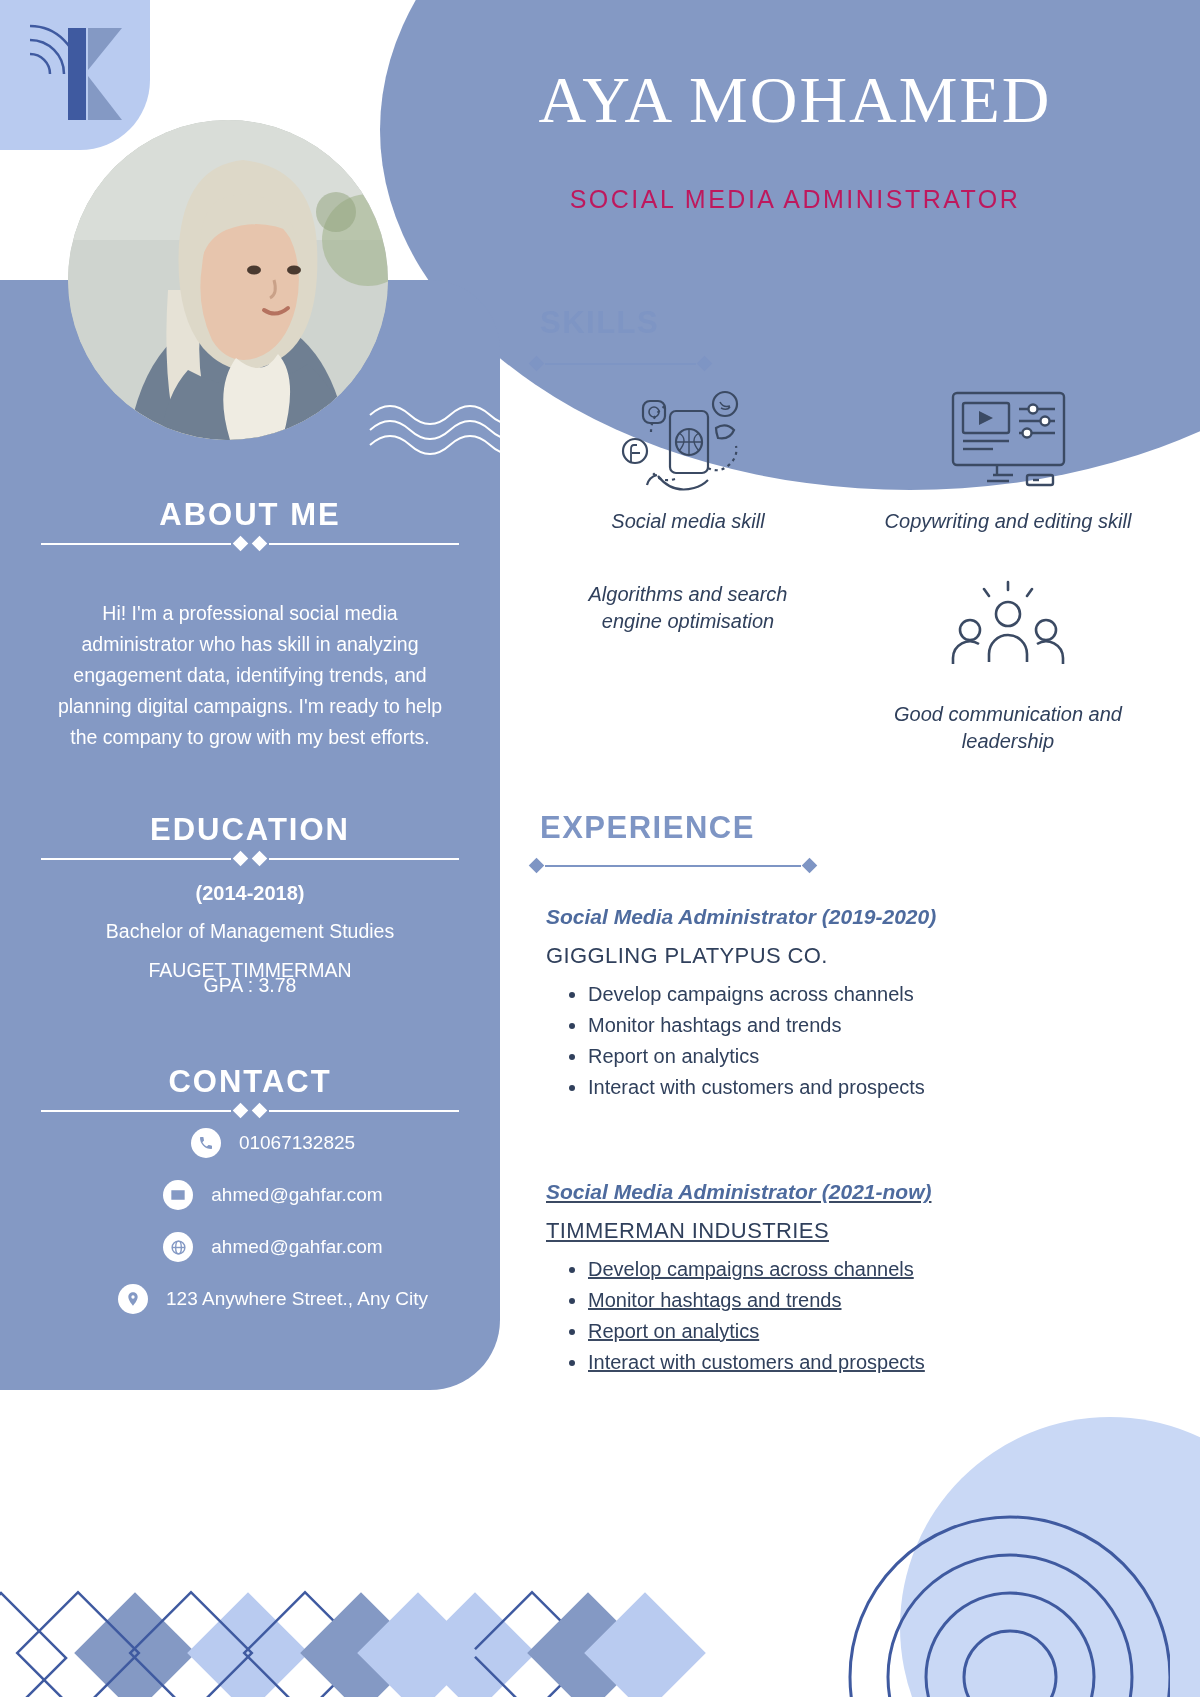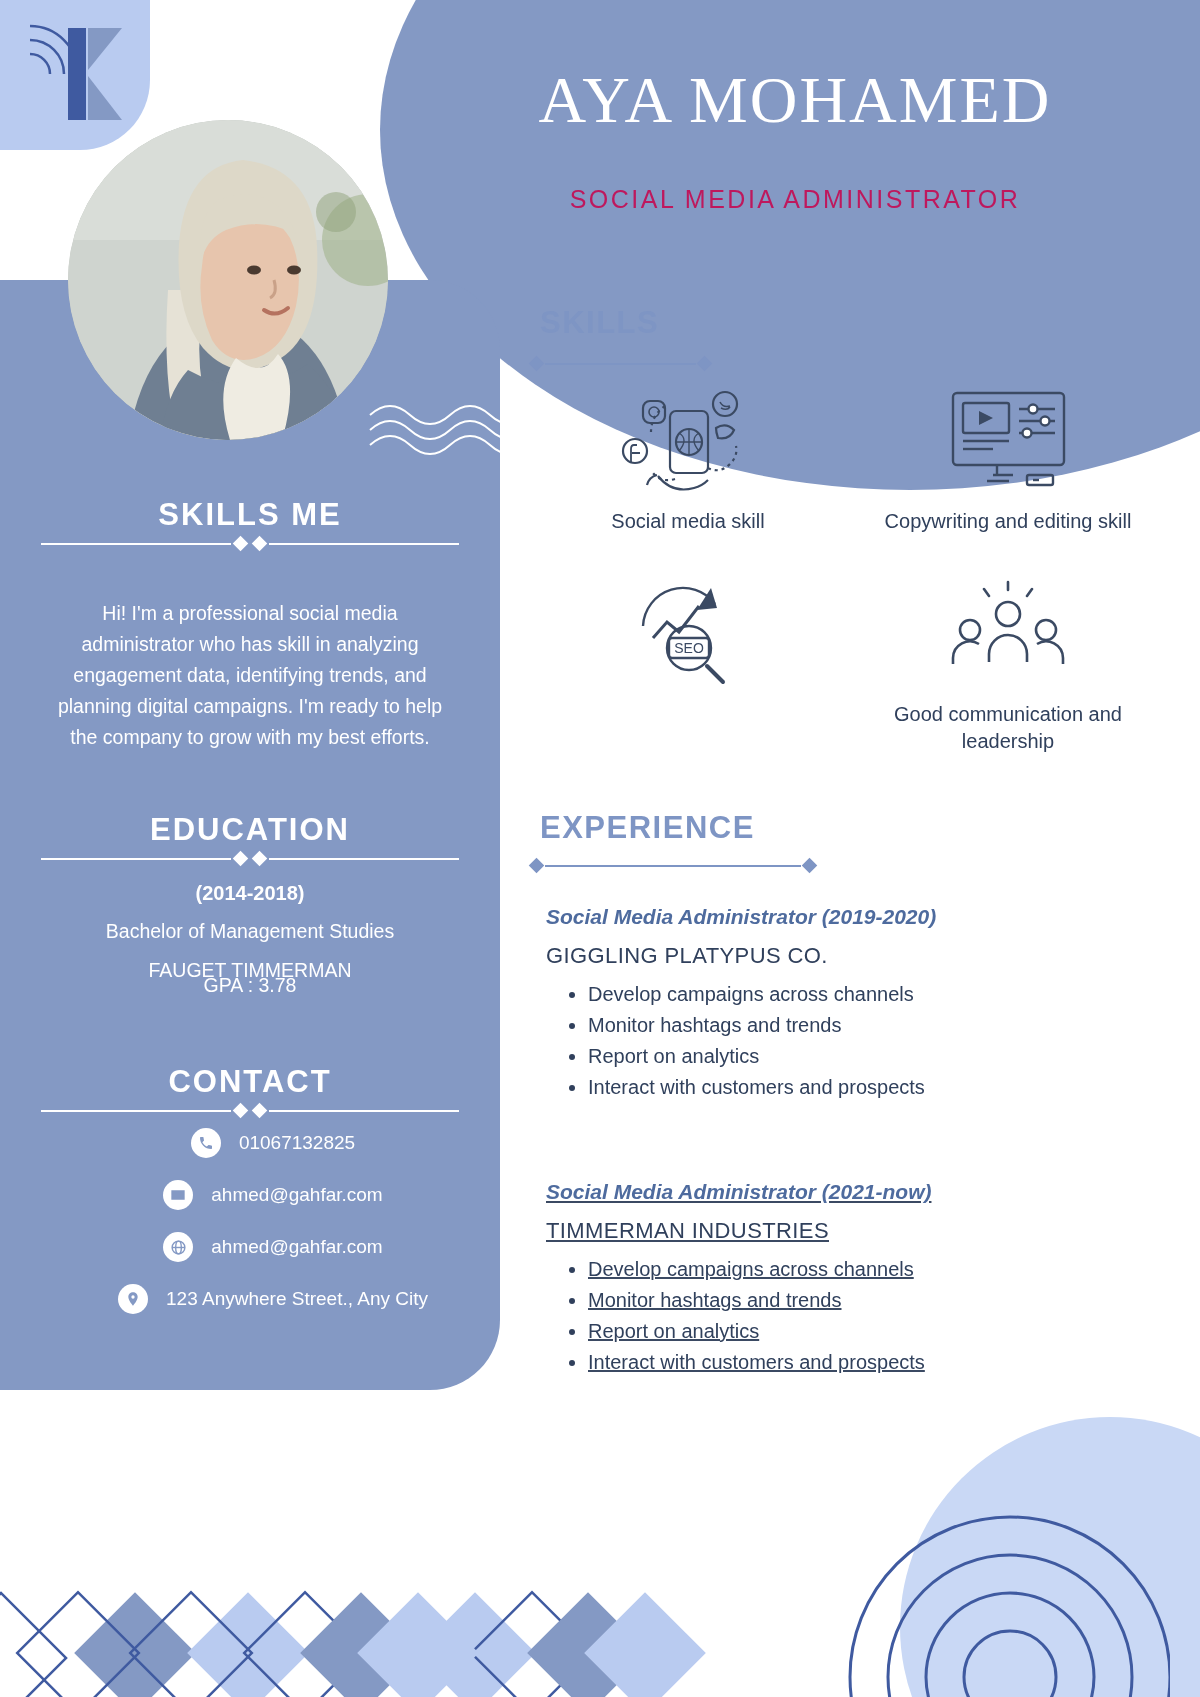--- a/index.html
+++ b/index.html
@@ -73,21 +73,21 @@
   }
   
   .rsec-title{
     position:absolute;left:540px;color:#7e95c4;font-size:31px;font-weight:bold;letter-spacing:1.5px;
   }
   .rdivider{position:absolute;left:528px;display:flex;align-items:center;width:290px;}
   .rdivider .line{height:2px;background:#7e95c4;flex:1;}
   .rdivider .dot{width:11px;height:11px;background:#7e95c4;transform:rotate(45deg);margin:0 3px;}
   .skills-grid{
     position:absolute;left:528px;top:378px;width:640px;
-    display:grid;grid-template-columns:1fr 1fr;grid-row-gap:36px;
+    display:grid;grid-template-columns:1fr 1fr;grid-row-gap:36px;font-style:italic;
   }
   .skill{display:flex;flex-direction:column;align-items:center;}
   .skill-icon{height:120px;display:flex;align-items:center;justify-content:center;}
   .skill-label{
     text-align:center;font-size:20px;line-height:27px;color:#30405c;margin-top:10px;max-width:260px;
   }
   
   .job{position:absolute;left:546px;width:600px;}
   .job-title{
     color:#4e6b9e;font-size:21px;font-style:italic;font-weight:bold;margin-bottom:14px;
@@ -199,21 +199,21 @@
 </div>
 
 <div class="wave">
   <svg width="200" height="70" viewBox="0 0 200 70">
     <path d="M2 20 q20 -18 40 0 t40 0 t40 0 t40 0 t36 0" fill="none" stroke="#ffffff" stroke-width="2"></path>
     <path d="M2 35 q20 -18 40 0 t40 0 t40 0 t40 0 t36 0" fill="none" stroke="#ffffff" stroke-width="2"></path>
     <path d="M2 50 q20 -18 40 0 t40 0 t40 0 t40 0 t36 0" fill="none" stroke="#ffffff" stroke-width="2"></path>
   </svg>
 </div>
 
-<div class="lsec-title" style="top:497px;">SKILLS ME</div>
+<div class="lsec-title" style="top:497px;">ABOUT ME</div>
 <div class="divider" style="top:538px;">
   <span class="line"></span>
   <span class="dot"></span>
   <span class="dot"></span>
   <span class="line"></span>
 </div>
 <div class="left-text" style="top:562px;margin-top:36px;">Hi! I'm a professional social media administrator who has skill in analyzing engagement data, identifying trends, and planning digital campaigns. I'm ready to help the company to grow with my best efforts.</div>
 
 <div class="lsec-title" style="top:812px;">EDUCATION</div>
 <div class="divider" style="top:853px;">
@@ -320,31 +320,21 @@
         <path d="M22 66h30"></path>
         <path d="M56 82v10M46 98h22M52 92h20"></path>
         <rect x="86" y="92" width="26" height="10" rx="2"></rect>
         <path d="M92 97h6"></path>
       </svg>
     </span>
     <span class="skill-label">Copywriting and editing skill</span>
   </div>
 
   <div class="skill">
-    <span class="skill-icon">
-      <svg width="130" height="110" viewBox="0 0 130 110" fill="none" stroke="#3b4a63" stroke-width="2.4">
-        <path d="M20 50a40 40 0 0 1 72-22"></path>
-        <path d="M88 12l6 20-20 2z" fill="#3b4a63" stroke="none"></path>
-        <path d="M30 62l14-16 12 10 20-26" stroke-width="3"></path>
-        <circle cx="66" cy="72" r="22"></circle>
-        <rect x="46" y="62" width="40" height="20" rx="3" fill="#fff"></rect>
-        <text x="66" y="77" font-size="14" font-family="Liberation Sans, sans-serif" fill="#3b4a63" stroke="none" text-anchor="middle">SEO</text>
-        <path d="M84 90l16 16" stroke-width="4" stroke-linecap="round"></path>
-      </svg>
-    </span>
+    <span class="skill-label">Algorithms and search engine optimisation</span>
   </div>
 
   <div class="skill">
     <span class="skill-icon">
       <svg width="130" height="110" viewBox="0 0 130 110" fill="none" stroke="#3b4a63" stroke-width="2.6">
         <circle cx="65" cy="38" r="12"></circle>
         <path d="M46 86v-8a19 19 0 0 1 38 0v8"></path>
         <circle cx="27" cy="54" r="10"></circle>
         <path d="M10 88v-6a17 17 0 0 1 26-14"></path>
         <circle cx="103" cy="54" r="10"></circle>

